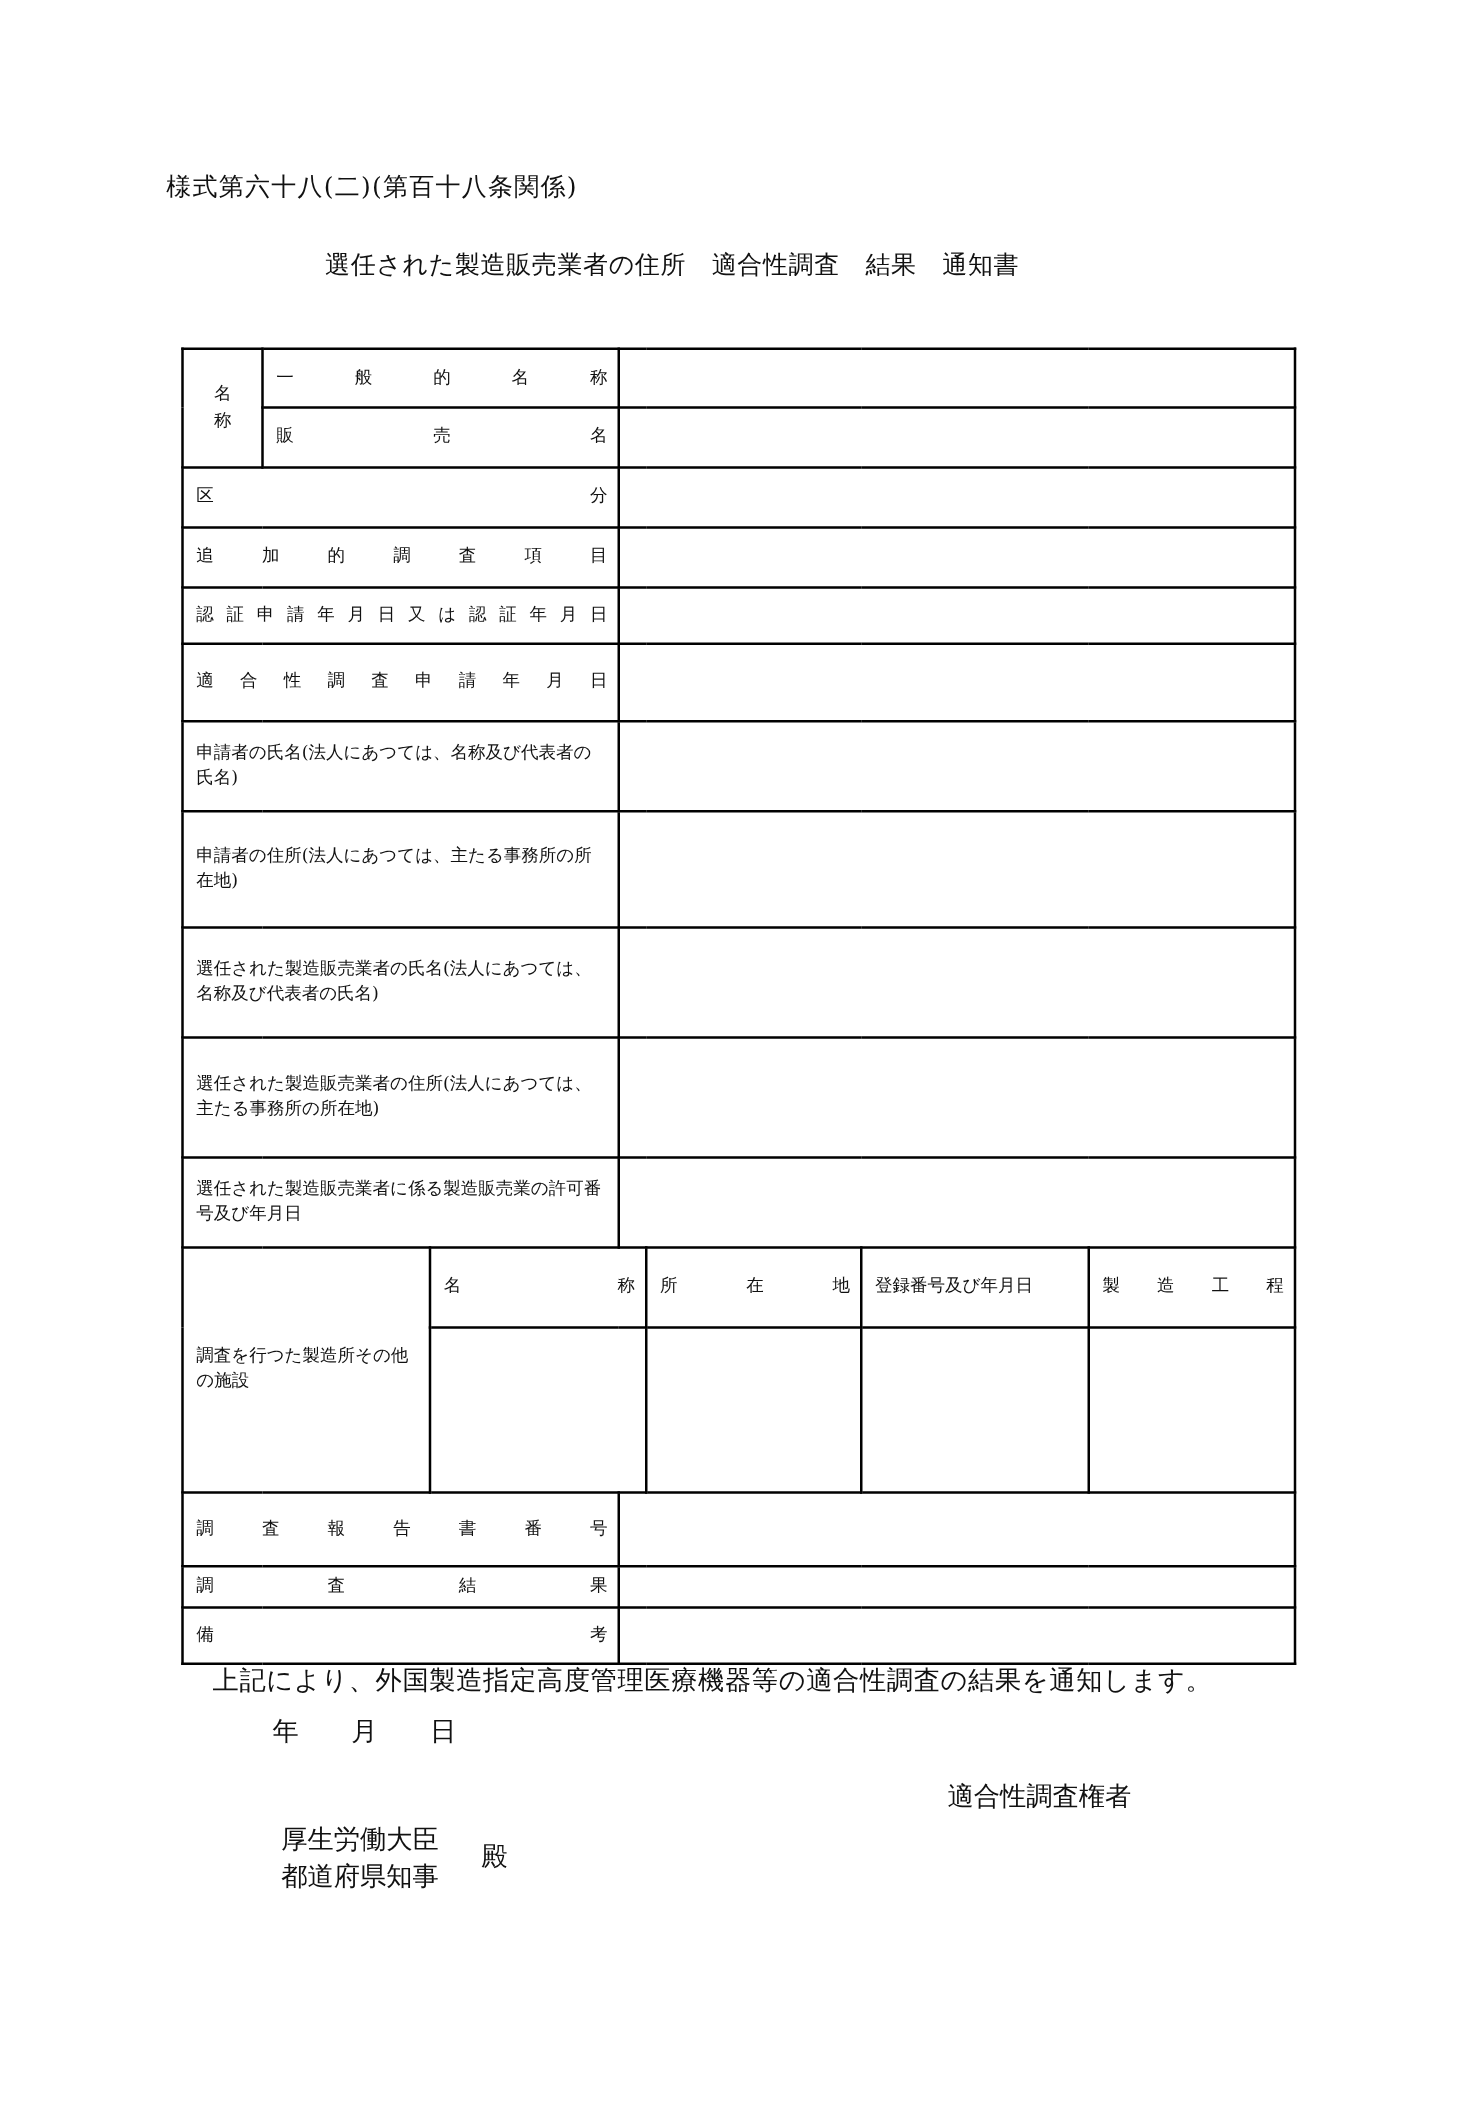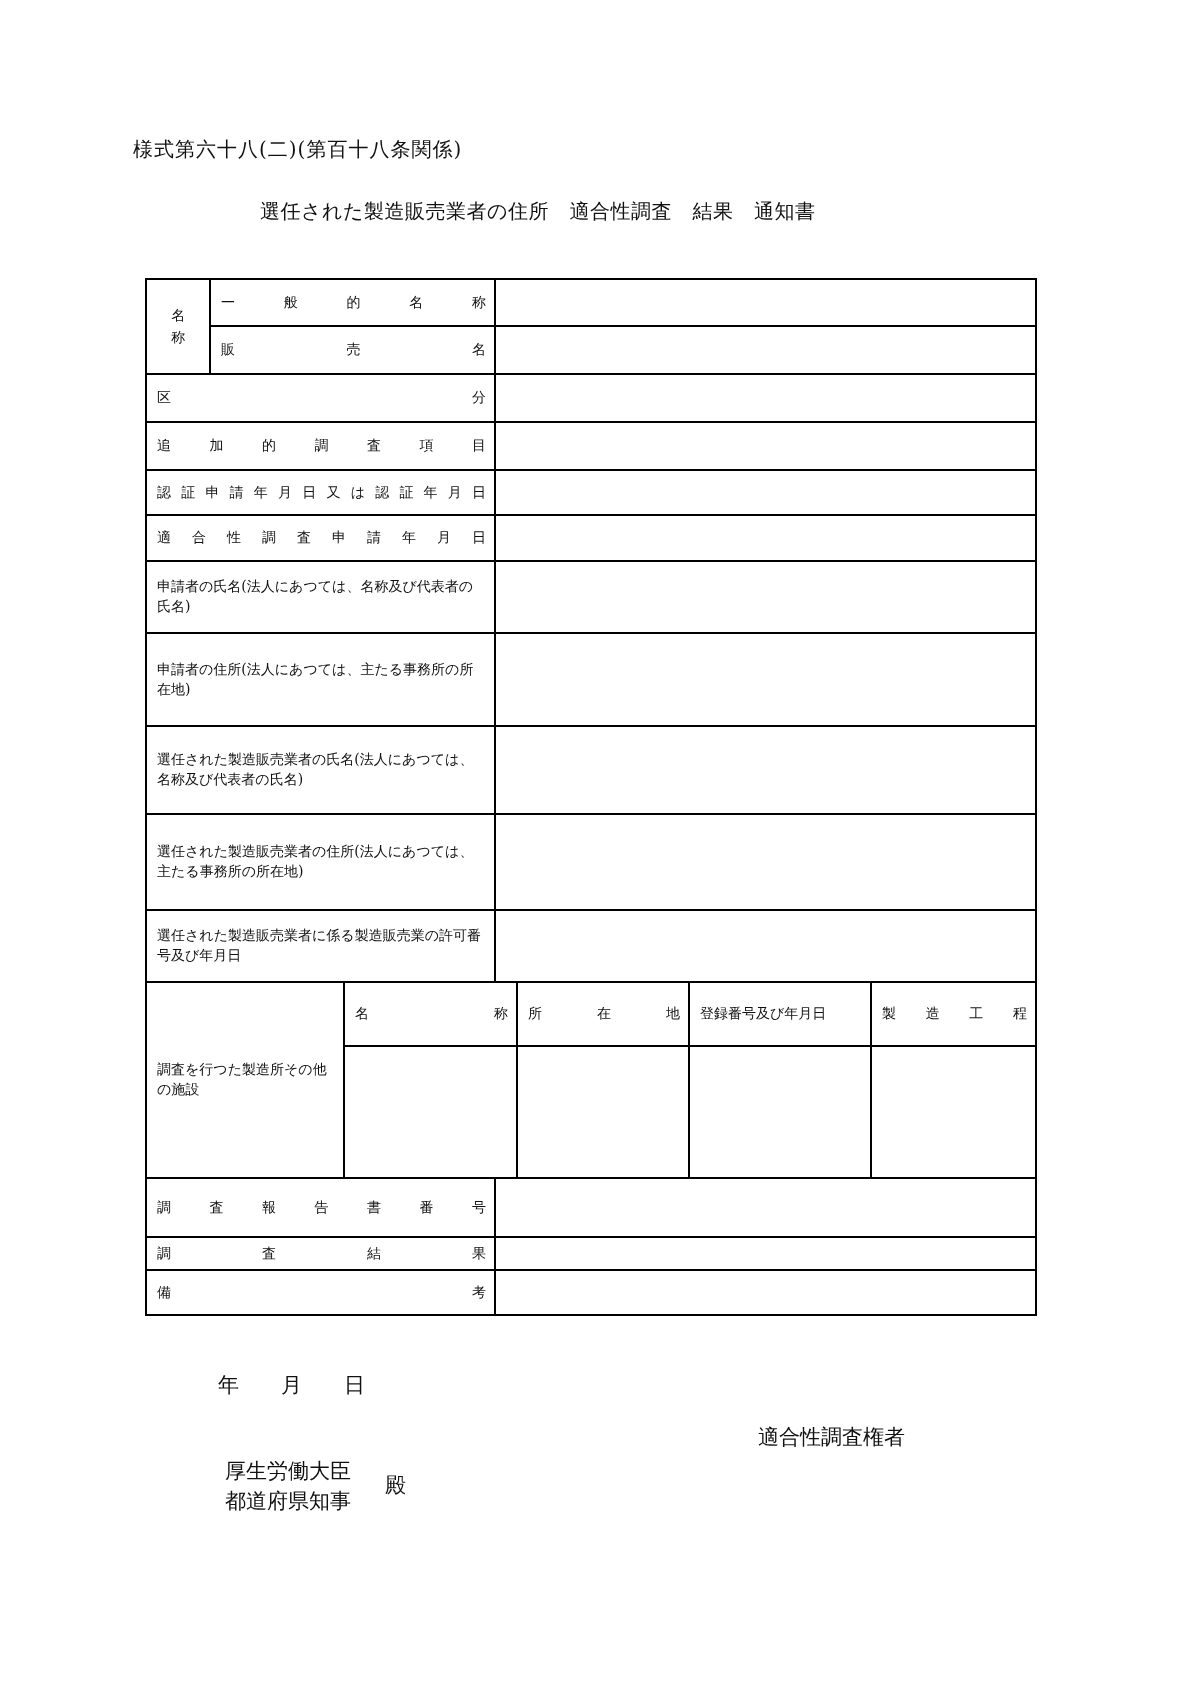--- a/index.html
+++ b/index.html
@@ -74,21 +74,21 @@
       <td class="value" colspan="4"></td>
     </tr>
     <tr style="height:48px">
       <td class="dist" colspan="3">追加的調査項目</td>
       <td class="value" colspan="4"></td>
     </tr>
     <tr style="height:45px">
       <td class="dist" colspan="3">認証申請年月日又は認証年月日</td>
       <td class="value" colspan="4"></td>
     </tr>
-    <tr style="height:46px">
+    <tr style="height:62px">
       <td class="dist" colspan="3">適合性調査申請年月日</td>
       <td class="value" colspan="4"></td>
     </tr>
     <tr style="height:72px">
       <td class="wrap" colspan="3">申請者の氏名(法人にあつては、名称及び代表者の氏名)</td>
       <td class="value" colspan="4"></td>
     </tr>
     <tr style="height:93px">
       <td class="wrap" colspan="3">申請者の住所(法人にあつては、主たる事務所の所在地)</td>
       <td class="value" colspan="4"></td>
@@ -126,18 +126,19 @@
       <td class="dist" colspan="3">調査結果</td>
       <td class="value" colspan="4"></td>
     </tr>
     <tr style="height:45px">
       <td class="dist" colspan="3">備考</td>
       <td class="value" colspan="4"></td>
     </tr>
   </tbody>
     </table>
 
+  <div class="abs notice-line">上記により、外国製造指定高度管理医療機器等の適合性調査の結果を通知します。</div>
   <div class="abs date-line">年　　月　　日</div>
   <div class="abs authority">適合性調査権者</div>
   <div class="abs addressee"><span>厚生労働大臣</span><br><span>都道府県知事</span></div>
   <div class="abs honorific">殿</div>
 
 </div>
 
 </body></html>

